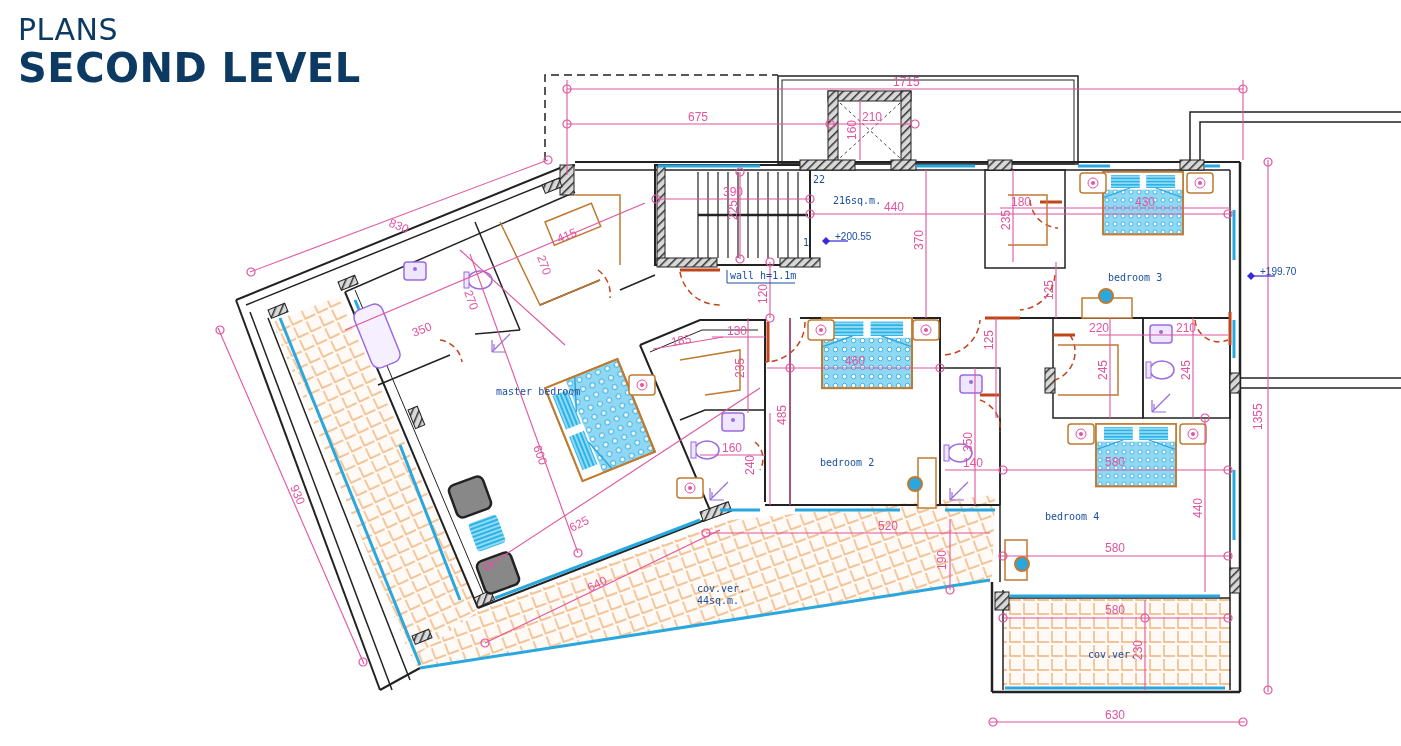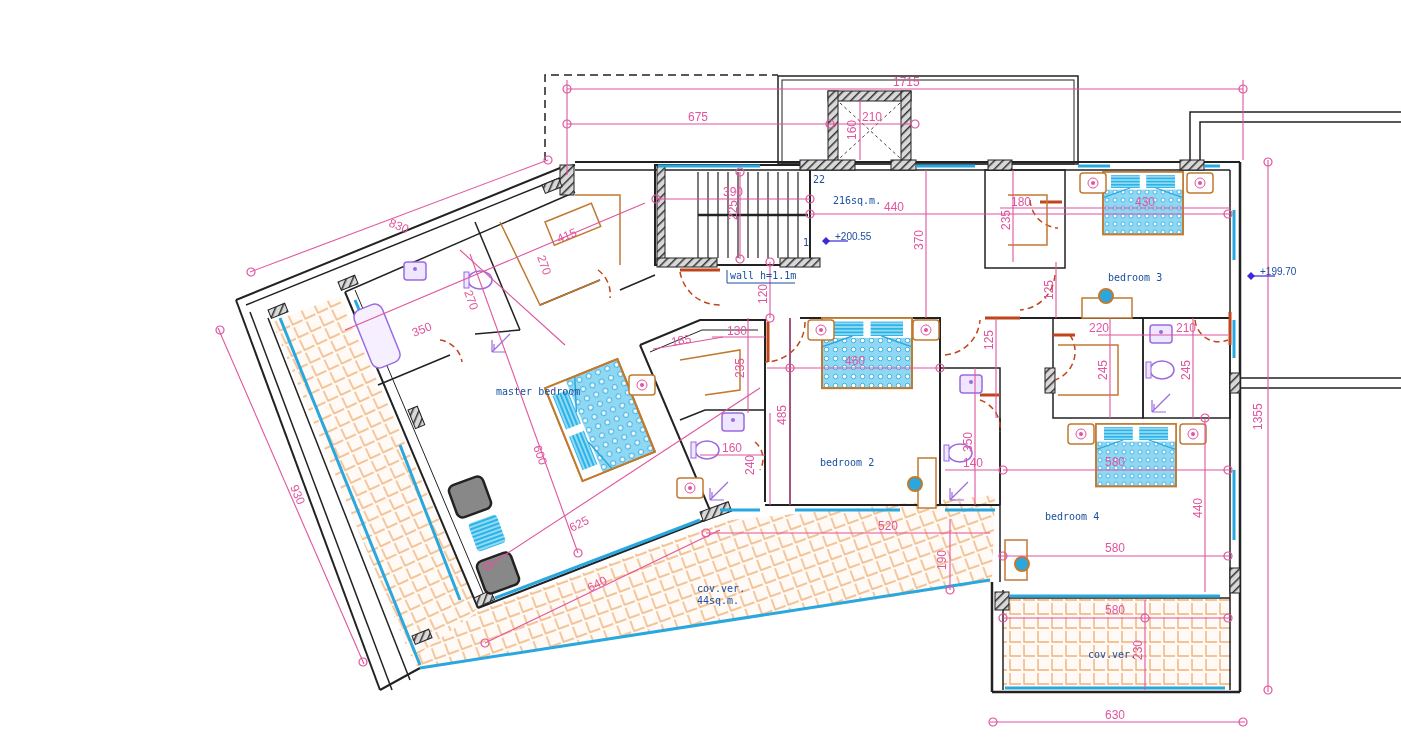--- a/index.html
+++ b/index.html
@@ -9,20 +9,22 @@
   .title-main { font-family: "DejaVu Sans", sans-serif; font-size: 40px; font-weight: 800; line-height: 44px; letter-spacing: 0.5px; }
   svg.plan { position: absolute; left: 0; top: 0; }
   .dim { fill: #e0559e; font-family: "Liberation Sans", sans-serif; font-size: 12px; }
   .lbl { fill: #1b4fa0; font-family: "DejaVu Sans Mono", monospace; font-size: 10px; }
   .lvl { fill: #1b4fa0; font-family: "Liberation Sans", sans-serif; font-size: 10px; }
 </style>
 </head>
 <body>
 
 <div class="title-block">
+  <div class="title-sub">PLANS</div>
+  <div class="title-main">SECOND LEVEL</div>
 </div>
 
 <svg class="plan" width="1401" height="746" viewBox="0 0 1401 746">
   <defs>
     <pattern id="hatch" width="6" height="6" patternUnits="userSpaceOnUse" patternTransform="rotate(45)">
       <rect width="6" height="6" fill="#d8d8d8"></rect>
       <line x1="0" y1="0" x2="0" y2="6" stroke="#333" stroke-width="3"></line>
     </pattern>
     <pattern id="tile" width="14" height="14" patternUnits="userSpaceOnUse">
       <rect width="14" height="14" fill="#fffaf5"></rect>

